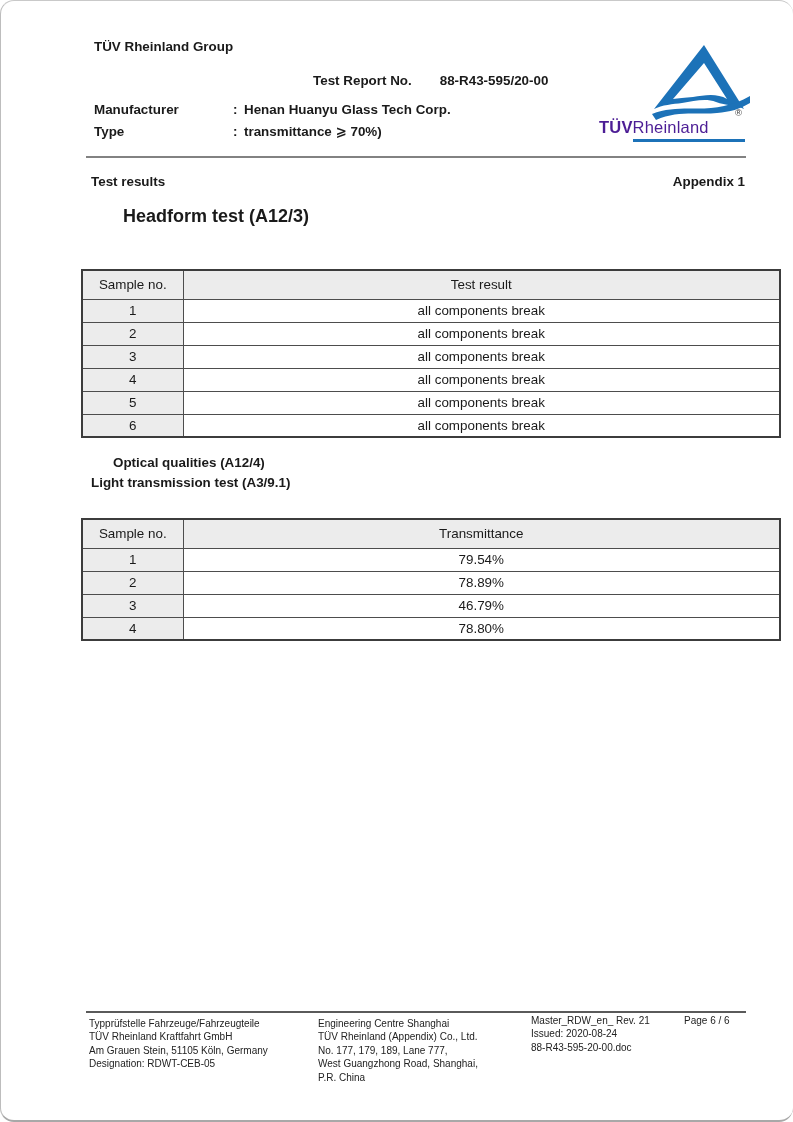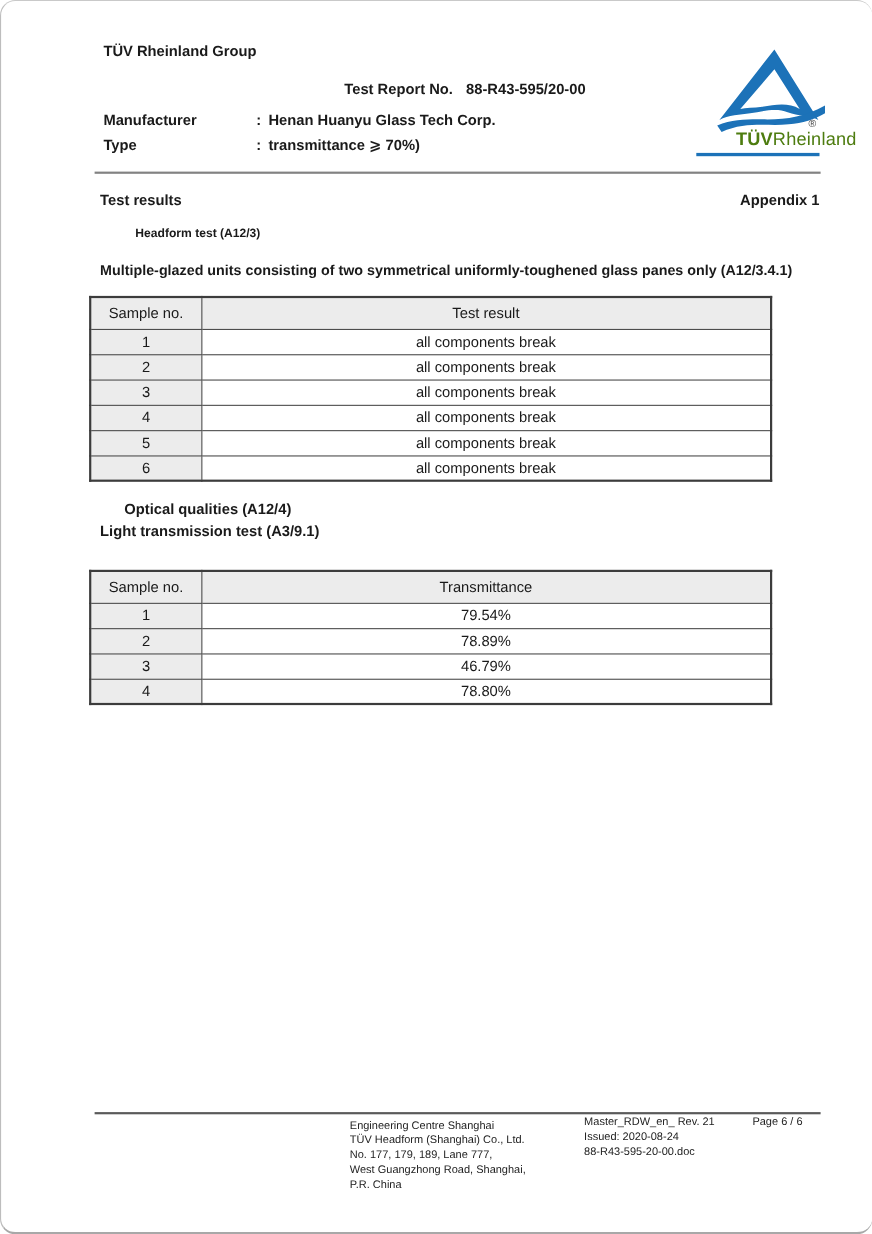--- a/index.html
+++ b/index.html
@@ -18,43 +18,43 @@
     border-left: 1px solid #bdbdbd;
     border-bottom: 2px solid #a8a8a8;
     overflow: hidden;
     border-radius: 14px;
   }
   .abs { position: absolute; }
 
   
   .company { left: 93px; top: 38px; font-size: 13.4px; font-weight: bold; }
   .report-line { left: 312px; top: 72px; font-size: 13.4px; font-weight: bold; white-space: nowrap; }
-  .report-line .num { margin-left: 12px; }
+  .report-line .num { margin-left: 28px; }
   .meta-label { left: 93px; font-size: 13.4px; font-weight: bold; }
   .meta-colon { left: 232px; font-size: 13.4px; font-weight: bold; }
   .meta-value { left: 243px; font-size: 13.4px; font-weight: bold; white-space: nowrap; }
   .hrule { left: 85px; top: 155px; width: 660px; height: 2px; background: #828282; }
 
   
   .logo-svg { left: 646px; top: 42px; width: 104px; height: 78px; }
-  .logo-text { left: 668px; top: 117px; font-size: 16.5px; color: #4d7c0f; white-space: nowrap; letter-spacing: 0.2px; text-align: center; }
+  .logo-text { left: 598px; top: 117px; font-size: 16.5px; color: #4c1d95; white-space: nowrap; letter-spacing: 0.2px; text-align: center; }
   .logo-text .bold-part { font-weight: bold; }
   .logo-reg { left: 734px; top: 106px; font-size: 9.5px; color: #3b3b3b; }
   .logo-rule { left: 632px; top: 138px; width: 112px; height: 2.5px; background: #1c72b8; }
 
   
   .sec-title { left: 90px; top: 173px; font-size: 13.4px; font-weight: bold; }
   .appendix { right: 48px; top: 173px; font-size: 13.4px; font-weight: bold; }
-  .h-headform { left: 90px; top: 205px; font-size: 11px; font-weight: bold; padding-left: 32px; }
+  .h-headform { left: 90px; top: 205px; font-size: 18px; font-weight: bold; padding-left: 32px; }
   .h-sub { left: 90px; top: 237px; font-size: 13px; font-weight: bold; white-space: nowrap; }
   .h-optical { left: 90px; top: 454px; font-size: 13.4px; font-weight: bold; margin-left: 22px; }
   .h-trans { left: 90px; top: 474px; font-size: 13.4px; font-weight: bold; }
 
   
-  .doc-table { border-collapse: collapse; width: 621px; table-layout: fixed; background: #fff; }
+  .doc-table { border-collapse: collapse; width: 700px; table-layout: fixed; background: #fff; }
   .doc-table, .doc-table th, .doc-table td { border: 1px solid #4d4d4d; }
   .doc-table { border: 2px solid #3c3c3c; }
   .doc-table th {
     background: #ececec; font-weight: normal; font-size: 13.4px;
     height: 29px; text-align: center; vertical-align: middle;
   }
   .doc-table td { font-size: 13.4px; height: 23px; text-align: center; vertical-align: middle; }
   .doc-table .col-sample { width: 101px; }
   .doc-table td.sample { background: #ececec; }
   .tbl-headform { left: 80px; top: 268px; }
@@ -98,21 +98,20 @@
   </svg>
   <div class="abs logo-reg">®</div>
   <div class="abs logo-text">
     <span class="bold-part">TÜV</span><span>Rheinland</span>
   </div>
   <div class="abs logo-rule"></div>
 
   <div class="abs sec-title">Test results</div>
   <div class="abs appendix">Appendix 1</div>
   <div class="abs h-headform">Headform test (A12/3)</div>
-  <div class="abs h-sub">Multiple-glazed units consisting of two symmetrical uniformly-toughened glass panes only (A12/3.4.1)</div>
 
   <table class="abs doc-table tbl-headform">
     <thead>
       <tr>
         <th class="col-sample">Sample no.</th>
         <th>Test result</th>
       </tr>
     </thead>
     <tbody>
       <tr>
@@ -167,24 +166,30 @@
       </tr>
       <tr>
         <td class="sample">4</td>
         <td>78.80%</td>
       </tr>
     </tbody>
   </table>
 
   <div class="abs f-rule"></div>
 
+  <div class="abs f-col f-col1">
+    <div>Typprüfstelle Fahrzeuge/Fahrzeugteile</div>
+    <div>TÜV Rheinland Kraftfahrt GmbH</div>
+    <div>Am Grauen Stein, 51105 Köln, Germany</div>
+    <div>Designation: RDWT-CEB-05</div>
+  </div>
 
   <div class="abs f-col f-col2">
     <div>Engineering Centre Shanghai</div>
-    <div>TÜV Headform (Shanghai) Co., Ltd.</div>
+    <div>TÜV Rheinland (Appendix) Co., Ltd.</div>
     <div>No. 177, 179, 189, Lane 777,</div>
     <div>West Guangzhong Road, Shanghai,</div>
     <div>P.R. China</div>
   </div>
 
   <div class="abs f-col f-col3">
     <div>Master_RDW_en_ Rev. 21</div>
     <div>Issued: 2020-08-24</div>
     <div>88-R43-595-20-00.doc</div>
   </div>

